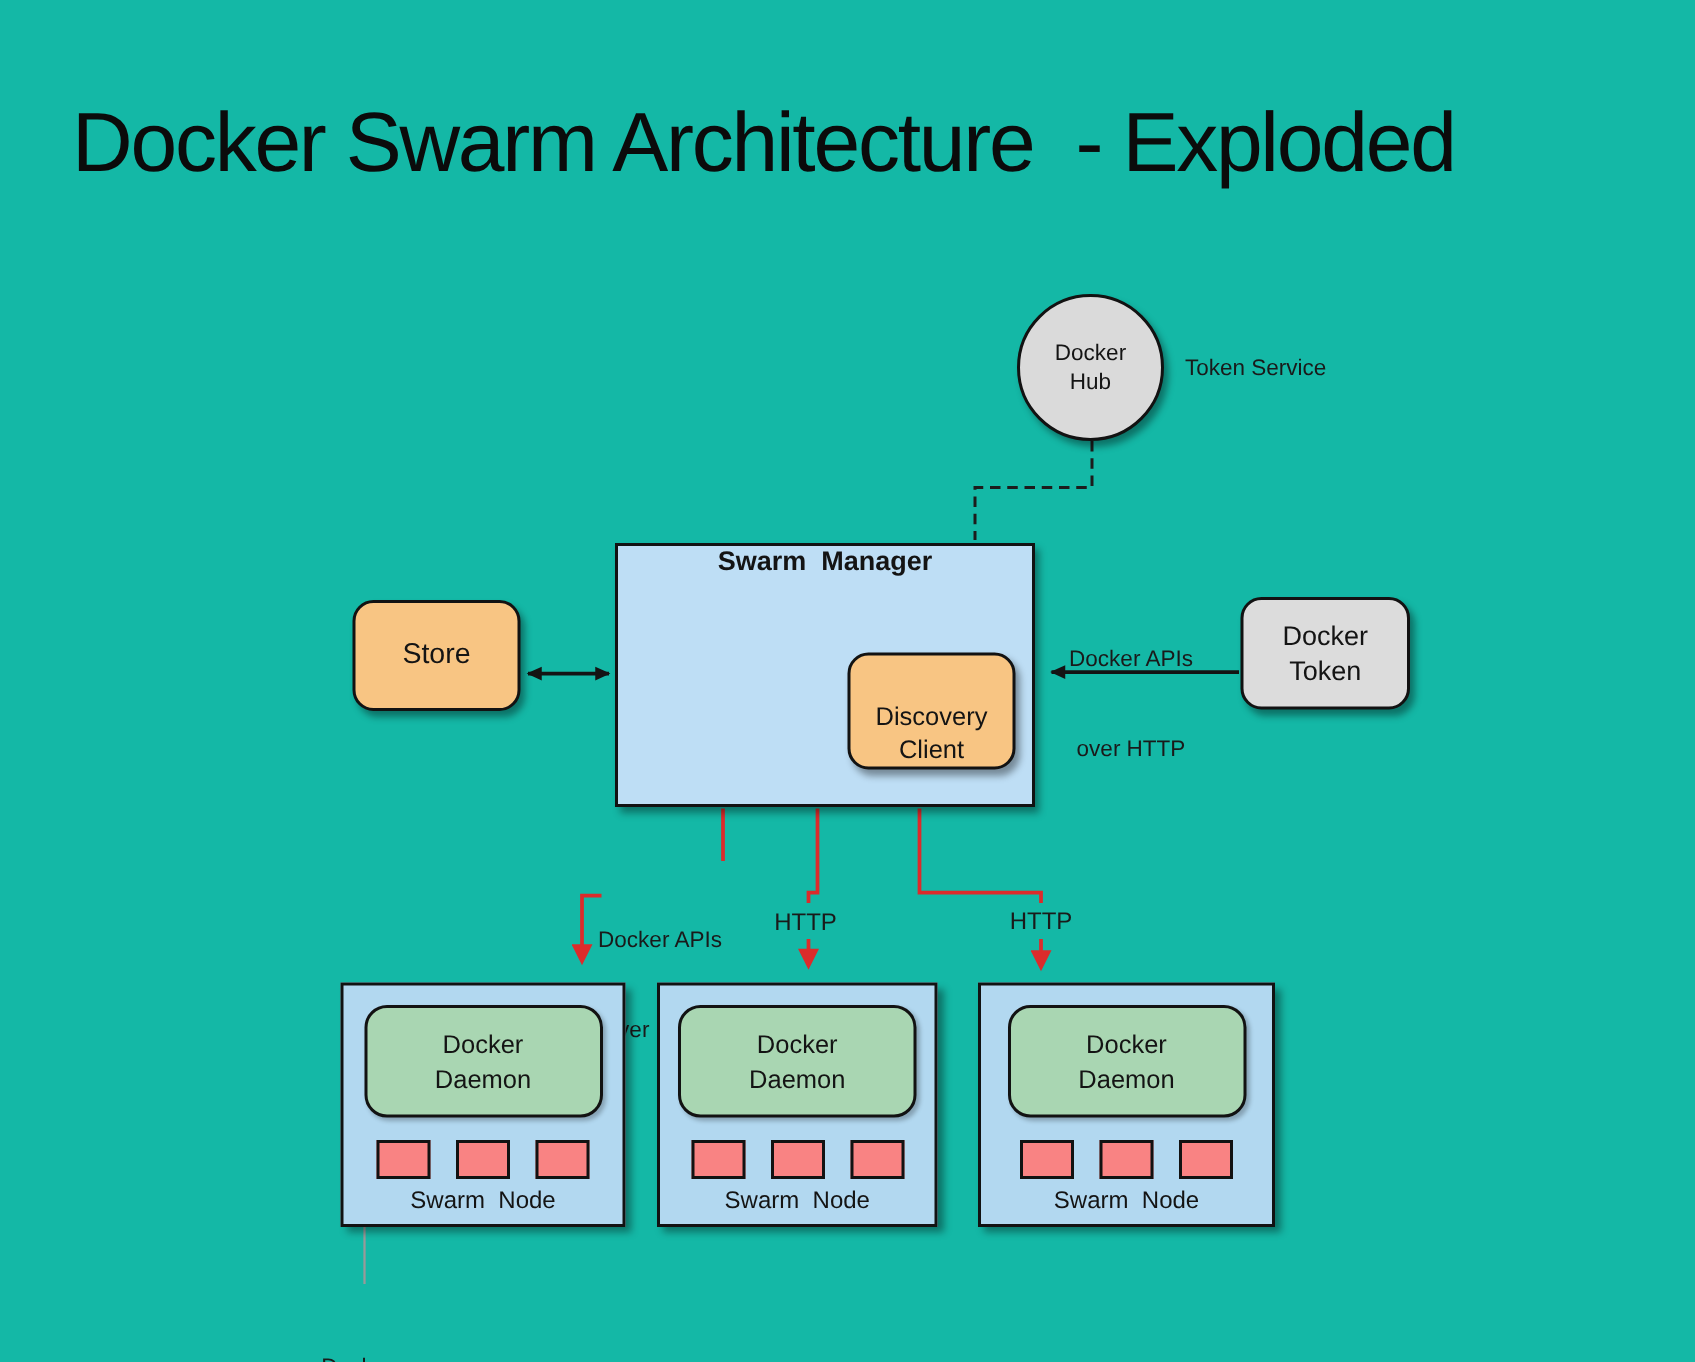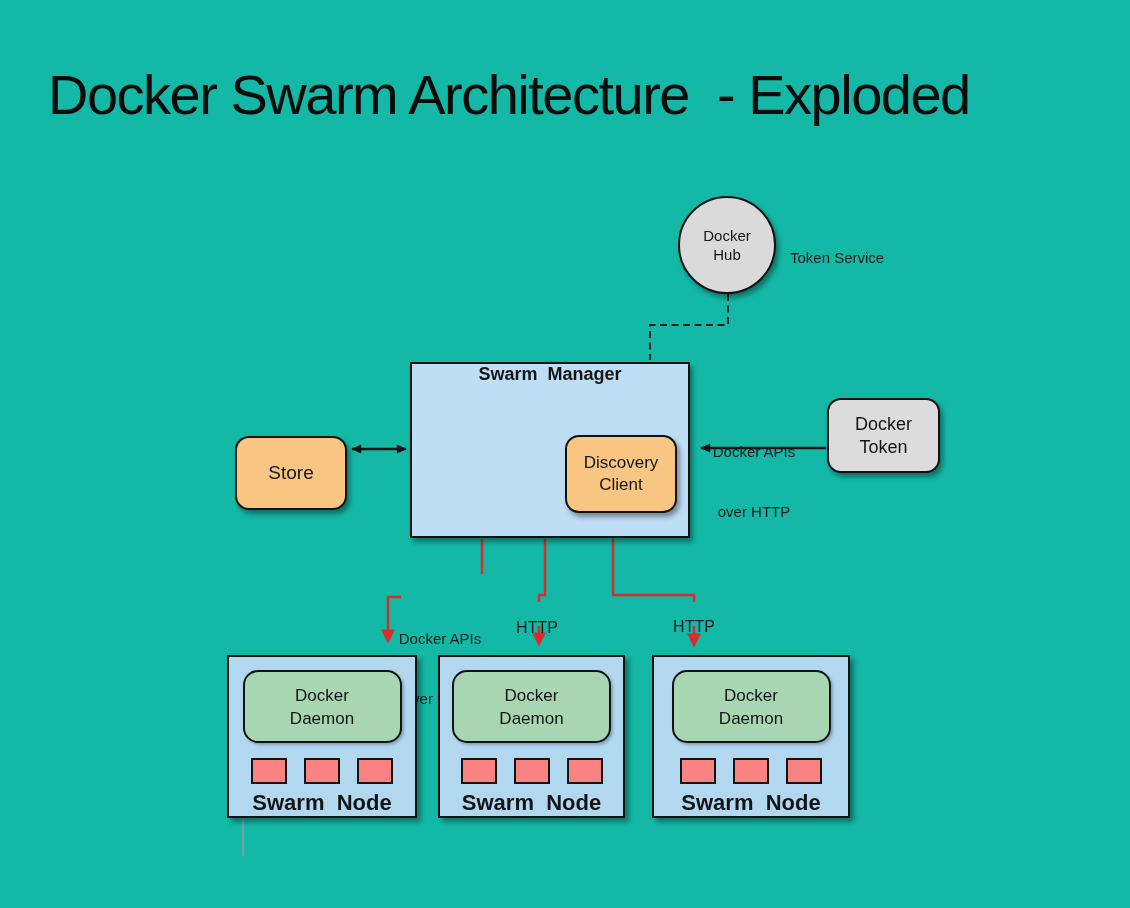--- a/index.html
+++ b/index.html
@@ -10,31 +10,31 @@
   .title{position:absolute;left:48px;top:62px;font-size:56px;font-weight:500;
          letter-spacing:-1.5px;color:#0b0b0b;white-space:pre;}
 
   .shape{position:absolute;border:2.5px solid #121212;display:flex;flex-direction:column;
          align-items:center;justify-content:center;text-align:center;
          box-shadow:3px 4px 5px rgba(0,0,0,0.38);box-sizing:border-box;}
 
   .hub{left:678px;top:196px;width:98px;height:98px;border-radius:50%;
        background:#dadada;border-width:2px;font-size:15px;line-height:19px;}
 
-  .label{position:absolute;white-space:pre;color:#1a1a1a;margin-top:12px;}
+  .label{position:absolute;white-space:pre;color:#1a1a1a;}
   .token-label{left:790px;top:237px;font-size:15px;}
 
   .manager{left:410px;top:362px;width:280px;height:176px;background:#bedef5;
            justify-content:flex-start;}
   .manager-title{font-size:18px;font-weight:bold;white-space:pre;}
 
   .orange{background:#f8c583;border-radius:14px;border-width:2px;}
   .scheduler{left:440px;top:437px;width:112px;height:75px;font-size:17px;}
-  .discovery{left:565px;top:435px;width:112px;height:78px;font-size:17px;line-height:22px;}
-  .store{left:235px;top:436px;width:112px;height:74px;font-size:19px;text-align:center;}
+  .discovery{left:565px;top:435px;width:112px;height:78px;font-size:17px;line-height:22px;justify-content:flex-end;}
+  .store{left:235px;top:400px;width:112px;height:74px;font-size:19px;text-align:center;}
 
   .client{left:827px;top:398px;width:113px;height:75px;background:#dcdcdc;
           border-radius:14px;border-width:2.5px;font-size:18px;line-height:23px;}
 
   .client-api-label{left:754px;top:390px;transform:translateX(-50%);
                     font-size:15px;line-height:20px;text-align:center;}
   .edge-api-label{left:440px;top:577px;transform:translateX(-50%);
                   font-size:15px;line-height:20px;text-align:center;}
   .http-mid{left:537px;top:607px;transform:translateX(-50%);font-size:16px;}
   .http-right{left:694px;top:606px;transform:translateX(-50%);font-size:16px;}
@@ -42,21 +42,21 @@
   .node{position:absolute;top:655px;height:163px;background:#b2d8f0;
         border:2.5px solid #121212;box-shadow:4px 4px 5px rgba(0,0,0,0.38);
         display:flex;flex-direction:column;align-items:center;box-sizing:border-box;}
   .daemon{margin-top:13px;width:155px;height:71px;background:#a9d6b2;
           border:2px solid #121212;border-radius:15px;display:flex;flex-direction:column;
           align-items:center;justify-content:center;font-size:17px;line-height:23px;
           box-shadow:2px 2px 3px rgba(0,0,0,0.25);}
   .containers{margin-top:15px;display:flex;gap:17px;}
   .container-box{width:36px;height:26px;background:#f98383;border:2.5px solid #121212;
                  box-sizing:border-box;}
-  .node-label{margin-top:6px;font-size:22px;font-weight:bold;white-space:pre;}
+  .node-label{margin-top:6px;font-size:16px;font-weight:normal;white-space:pre;}
 
   .containers-note{left:238px;top:859px;transform:translateX(-50%);
                    font-size:15px;line-height:21px;text-align:center;}
 </style>
 </head>
 <body>
 
 <div id="canvas">
 
   <svg id="wires" viewBox="0 0 1130 908" xmlns="http://www.w3.org/2000/svg">

